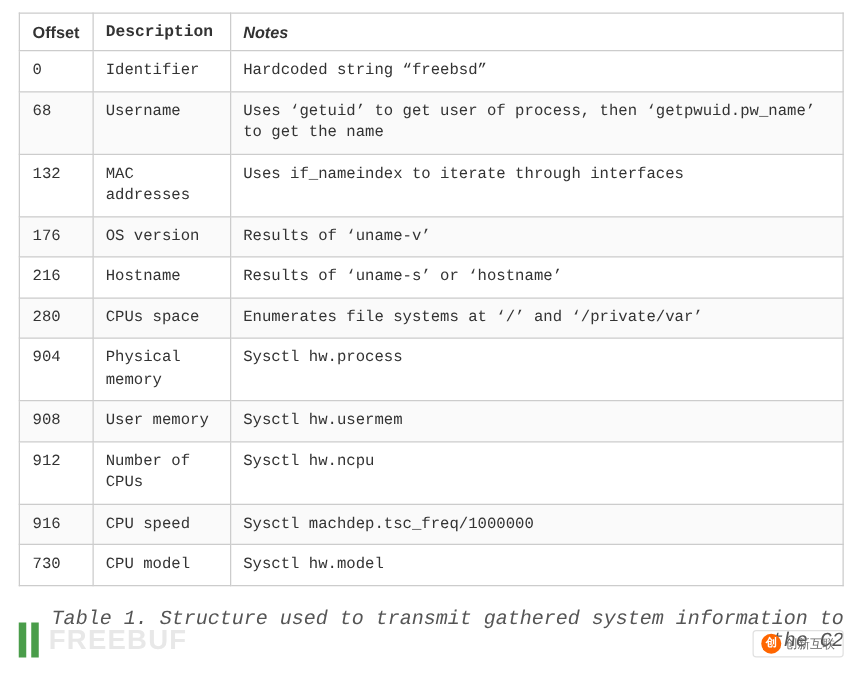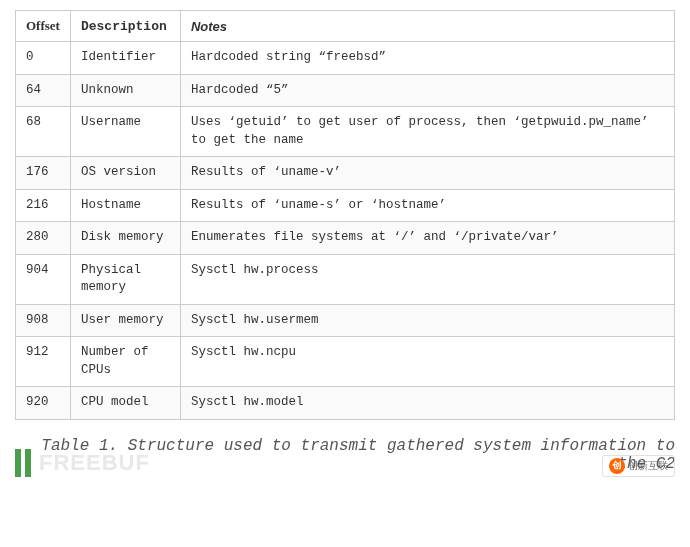--- a/index.html
+++ b/index.html
@@ -36,21 +36,21 @@
       border: 1px solid #ccc;
       vertical-align: top;
       line-height: 1.4;
     }
     tr:nth-child(even) {
       background: #fafafa;
     }
     tr:nth-child(odd) {
       background: #fff;
     }
-    .col-offset { width: 50px; font-family: Liberation Serif, serif; }
+    .col-offset { width: 50px; }
     .col-desc { width: 110px; font-family: Liberation Mono, monospace; }
     .col-notes { width: auto; font-style: italic; }
     .footer-area {
       position: relative;
       height: 60px;
       background: #fff;
       display: flex;
       align-items: center;
       justify-content: center;
       padding: 5px 15px;
@@ -134,61 +134,66 @@
         <th class="col-notes">Notes</th>
       </tr>
     </thead>
     <tbody id="table-body">
     <tr>
           <td>0</td>
           <td>Identifier</td>
           <td>Hardcoded string “freebsd”</td>
         </tr>
         <tr>
-          <td>64</td>
-          <td>Unknown</td>
-          <td>Hardcoded “5”</td>
-        </tr>
-        <tr>
           <td>68</td>
           <td>Username</td>
           <td>Uses ‘getuid’ to get user of process, then ‘getpwuid.pw_name’ to get the name</td>
         </tr>
         <tr>
+          <td>132</td>
+          <td>MAC addresses</td>
+          <td>Uses if_nameindex to iterate through interfaces</td>
+        </tr>
+        <tr>
           <td>176</td>
           <td>OS version</td>
           <td>Results of ‘uname-v’</td>
         </tr>
         <tr>
           <td>216</td>
           <td>Hostname</td>
           <td>Results of ‘uname-s’ or ‘hostname’</td>
         </tr>
         <tr>
           <td>280</td>
-          <td>Disk memory</td>
+          <td>CPUs space</td>
           <td>Enumerates file systems at ‘/’ and ‘/private/var’</td>
         </tr>
         <tr>
           <td>904</td>
           <td>Physical memory</td>
           <td>Sysctl hw.process</td>
         </tr>
         <tr>
           <td>908</td>
           <td>User memory</td>
           <td>Sysctl hw.usermem</td>
         </tr>
         <tr>
           <td>912</td>
           <td>Number of CPUs</td>
           <td>Sysctl hw.ncpu</td>
         </tr>
         <tr>
-          <td>920</td>
+          <td>916</td>
+          <td>CPU speed</td>
+          <td>Sysctl machdep.tsc_freq/1000000</td>
+        </tr>
+        <tr>
+          <td>730</td>
           <td>CPU model</td>
           <td>Sysctl hw.model</td>
         </tr>
       </tbody>
   </table>
 </div>
 
 <div class="footer-area">
   <div class="footer-logo-left">
     <span class="logo-bar"></span>

